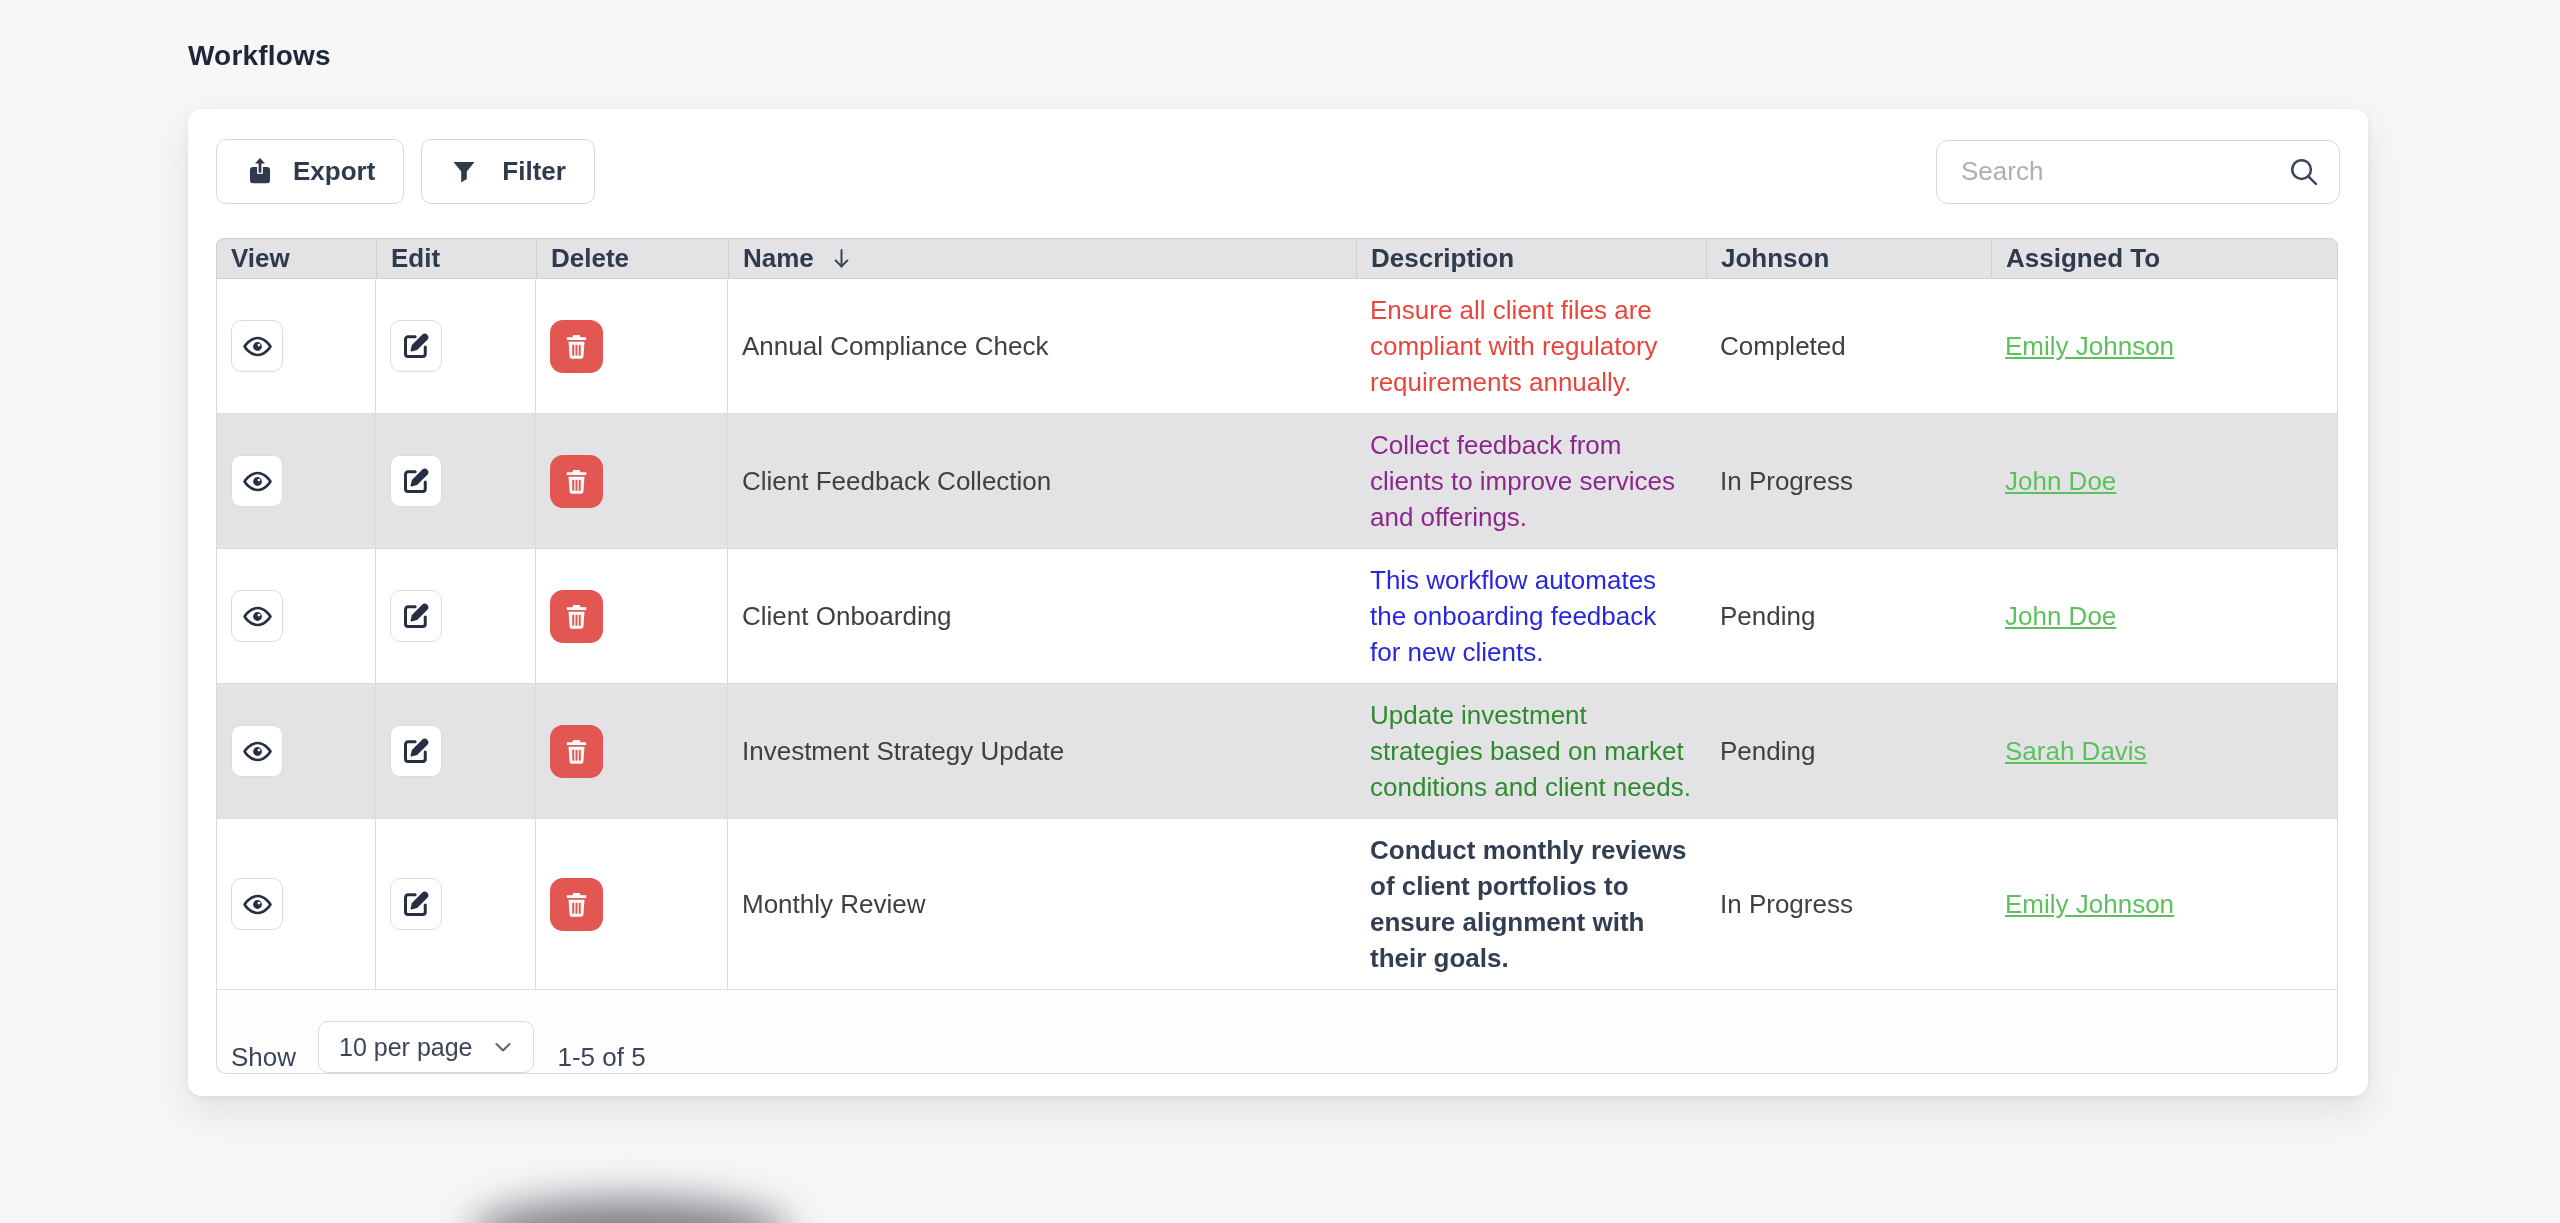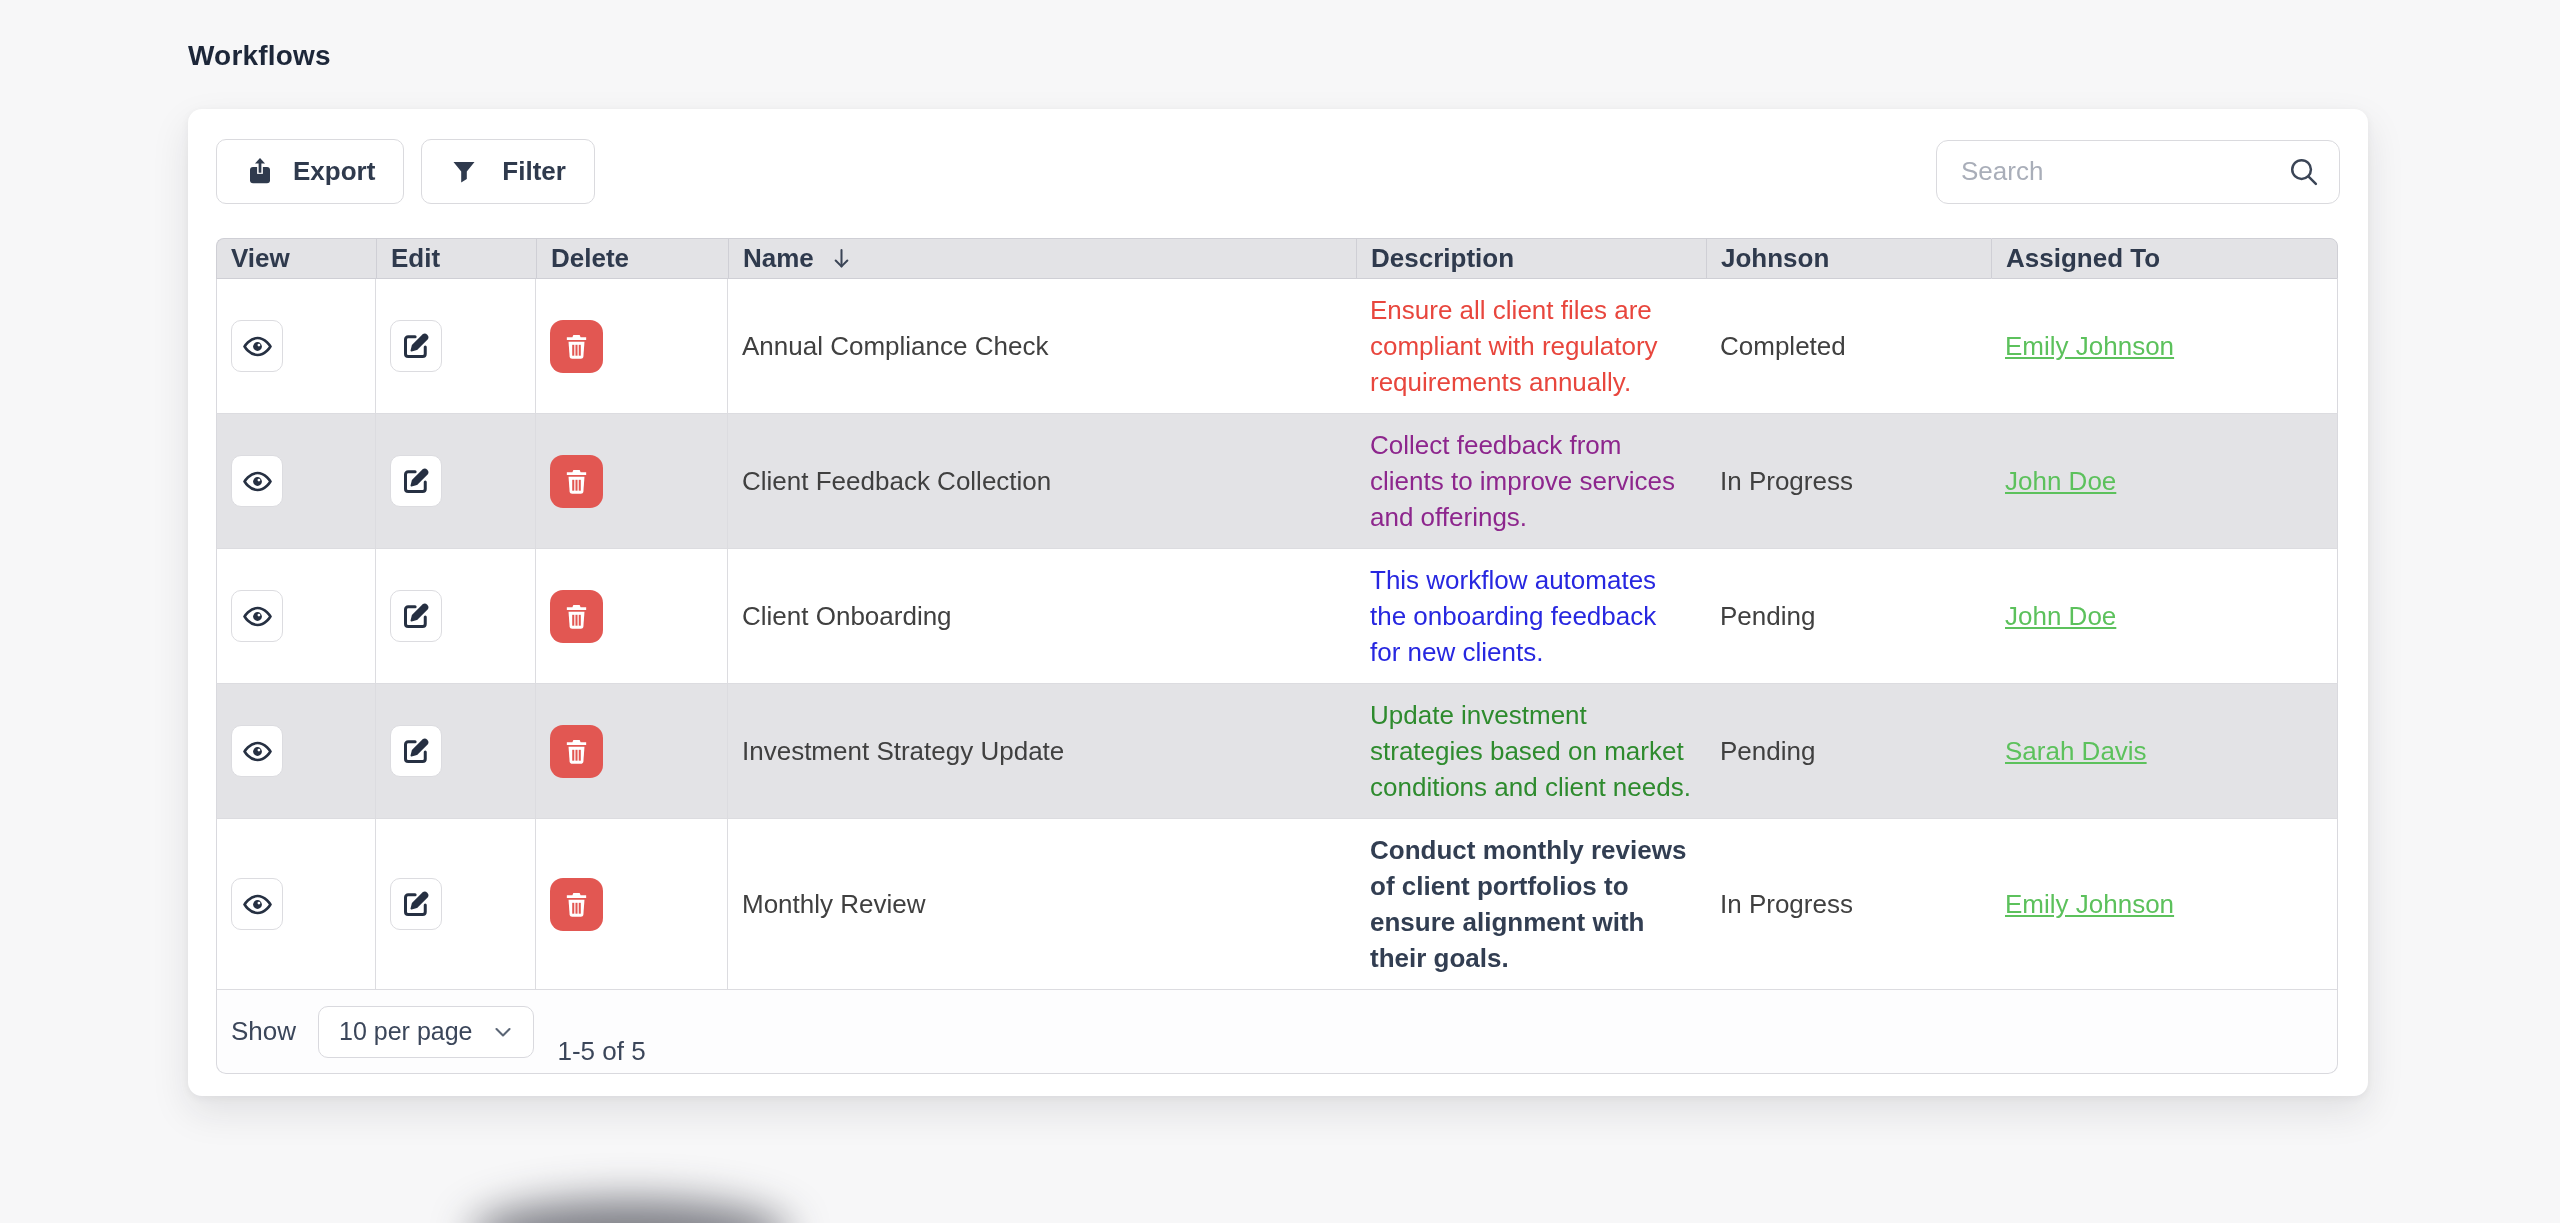--- a/index.html
+++ b/index.html
@@ -101,21 +101,21 @@
     cursor: pointer;
   }
   .delete-btn { background: #e25752; border: none; border-radius: 13px; width: 53px; height: 53px; }
 
   .assigned-link { color: #5cc15c; text-decoration: underline; cursor: pointer; }
 
   
   .grid-footer {
     width: 2122px;
     height: 84px;
-    display: flex; align-items: center;
+    display: flex; align-items: flex-end;
     padding: 0 14px;
     border: 1px solid #d9d9de; border-top: none;
     border-bottom-left-radius: 10px; border-bottom-right-radius: 10px;
     background: #fdfdfe;
     font-size: 26px; color: #3b465a;
   }
   .page-size-select {
     margin-left: 22px;
     height: 52px;
     display: inline-flex; align-items: center; gap: 18px;

